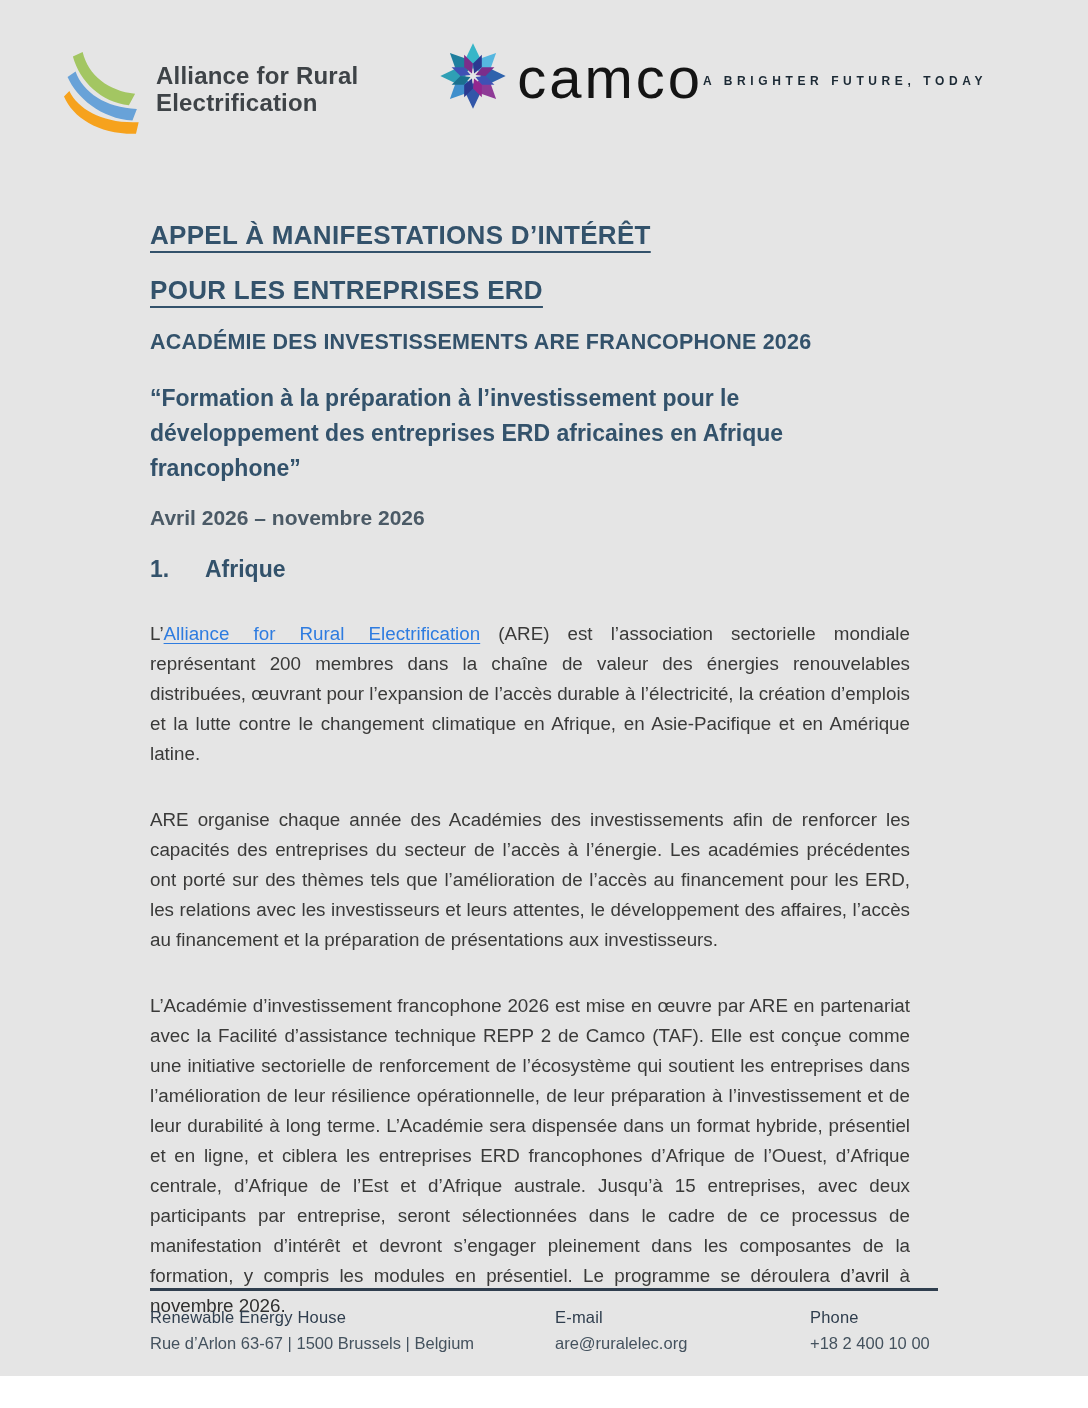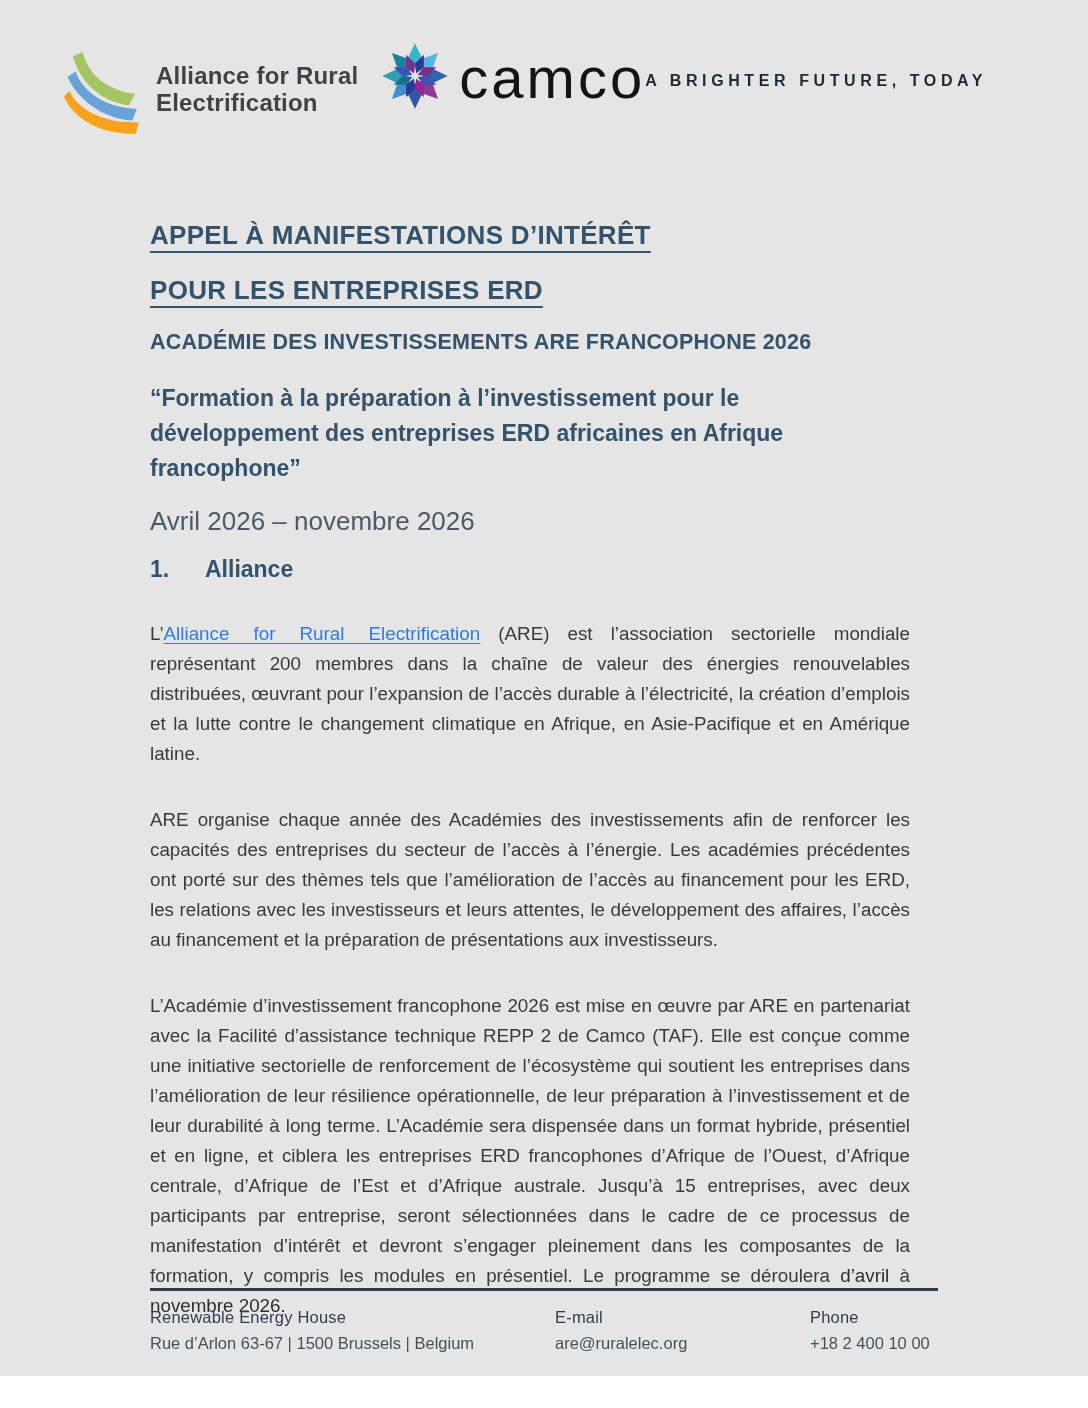--- a/index.html
+++ b/index.html
@@ -28,21 +28,21 @@
     position:absolute; right:148px; top:42px;
     display:flex; flex-direction:row; align-items:center;
   }
   .camco-top{display:flex; align-items:center; gap:10px;}
   .camco-wordmark{
     font-size:58px; font-weight:normal; color:#141414;
     letter-spacing:3px; line-height:1;
   }
   .camco-tagline{
     margin-top:6px;
-    font-size:16px; font-weight:bold; color:#1c2a35;
+    font-size:12px; font-weight:bold; color:#1c2a35;
     letter-spacing:4.6px; white-space:nowrap;
   }
 
   
   .title-block{
     position:absolute; left:150px; top:220px; width:760px;
     color:#33526b;
   }
   .title-line{
     font-size:26px; font-weight:bold; letter-spacing:0.3px;
@@ -53,21 +53,21 @@
     text-decoration-thickness:2px;
     text-underline-offset:7px;
   }
   .title-sub{
     font-size:21.5px; font-weight:bold; margin-bottom:26px; letter-spacing:0.2px;
   }
   .title-quote{
     font-size:23px; font-weight:bold; line-height:1.52; margin-bottom:20px;
   }
   .title-date{
-    font-size:26px; font-weight:normal; color:#4b5a66;
+    font-size:21px; font-weight:bold; color:#4b5a66;
   }
 
   
   .content{
     position:absolute; left:150px; top:556px; width:760px;
     color:#3a3a39;
   }
   .section-heading{
     display:flex; color:#33526b; font-size:23px; font-weight:bold;
     margin-bottom:36px;
@@ -149,21 +149,21 @@
     <div class="title-line"><span>APPEL À MANIFESTATIONS D’INTÉRÊT</span></div>
     <div class="title-line"><span>POUR LES ENTREPRISES ERD</span></div>
     <div class="title-sub">ACADÉMIE DES INVESTISSEMENTS ARE FRANCOPHONE 2026</div>
     <div class="title-quote">“Formation à la préparation à l’investissement pour le développement des entreprises ERD africaines en Afrique francophone”</div>
     <div class="title-date">Avril 2026 – novembre 2026</div>
   </div>
 
   <div class="content">
     <div class="section-heading">
       <span class="section-number">1.</span>
-      <span>Alliance</span>
+      <span>Afrique</span>
     </div>
 
     <p class="para"><span>L’</span><a class="doc-link">Alliance for Rural Electrification</a><span> (ARE) est l’association sectorielle mondiale représentant 200 membres dans la chaîne de valeur des énergies renouvelables distribuées, œuvrant pour l’expansion de l’accès durable à l’électricité, la création d’emplois et la lutte contre le changement climatique en Afrique, en Asie-Pacifique et en Amérique latine.</span></p>
 
     <p class="para">ARE organise chaque année des Académies des investissements afin de renforcer les capacités des entreprises du secteur de l’accès à l’énergie. Les académies précédentes ont porté sur des thèmes tels que l’amélioration de l’accès au financement pour les ERD, les relations avec les investisseurs et leurs attentes, le développement des affaires, l’accès au financement et la préparation de présentations aux investisseurs.</p>
 
     <p class="para"><span>L’Académie d’investissement francophone 2026 est mise en œuvre par ARE en partenariat avec la Facilité d’assistance technique REPP 2 de Camco (TAF). Elle est conçue comme une initiative sectorielle de renforcement de l’écosystème qui soutient les entreprises dans l’amélioration de leur résilience opérationnelle, de leur préparation à l’investissement et de leur durabilité à long terme. L’Académie sera dispensée dans un format hybride, présentiel et en ligne, et ciblera les entreprises ERD francophones d’Afrique de l’Ouest, d’Afrique centrale, d’Afrique de l’Est et d’Afrique australe. Jusqu’à 15 entreprises, avec deux participants par entreprise, seront sélectionnées dans le cadre de ce processus de manifestation d’intérêt et devront s’engager pleinement dans les composantes de la formation, y compris les modules en présentiel.  Le programme se déroulera </span><span class="bold">d’avril</span><span> à </span><span class="bold">novembre 2026.</span></p>
   </div>
 
   <div class="footer">

